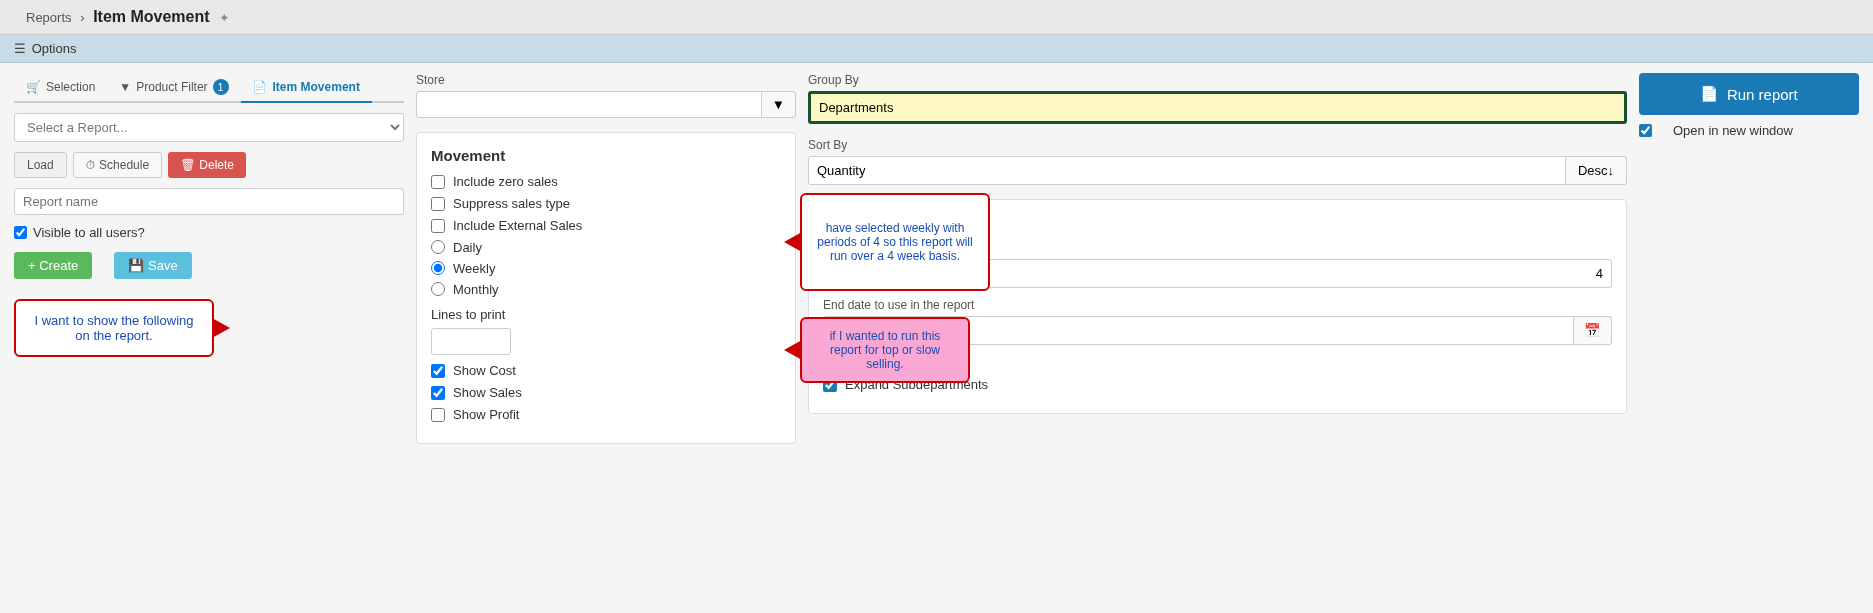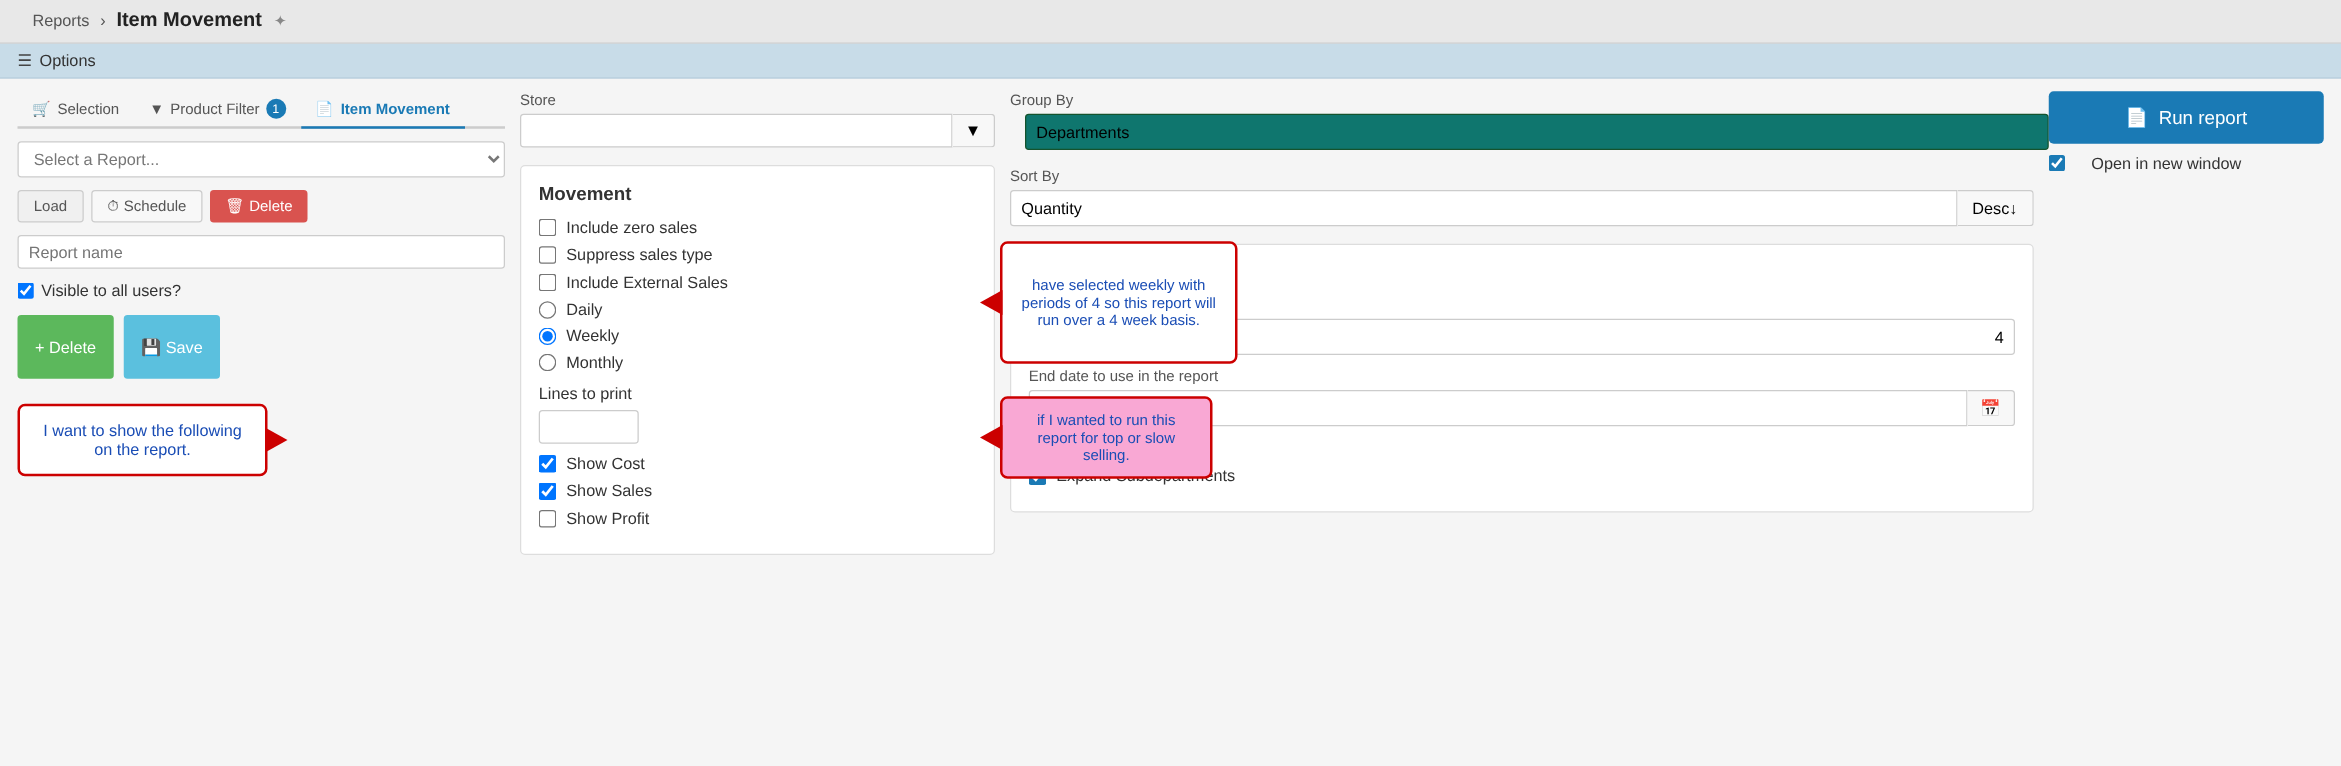--- a/index.html
+++ b/index.html
@@ -126,21 +126,21 @@
       margin-bottom: 12px;
       font-size: 13px;
     }
 
     .create-save-row {
       display: flex;
       gap: 8px;
       margin-bottom: 20px;
     }
     .btn-create { background: #5cb85c; color: white; border: none; border-radius: 3px; padding: 6px 14px; cursor: pointer; font-size: 13px; }
-    .btn-save { background: #5bc0de; color: white; border: none; border-radius: 3px; padding: 18px 14px; cursor: pointer; font-size: 13px; }
+    .btn-save { background: #5bc0de; color: white; border: none; border-radius: 3px; padding: 6px 14px; cursor: pointer; font-size: 13px; margin-left: 14px; }
 
     .callout-box {
       border: 2px solid #cc0000;
       border-radius: 6px;
       padding: 12px 16px;
       margin-top: 20px;
       width: 200px;
       color: #1a4db5;
       font-size: 13px;
       text-align: center;
@@ -187,21 +187,21 @@
       border: 1px solid #ddd;
       border-radius: 4px;
       padding: 14px;
       background: white;
       position: relative;
     }
     .filtering-title { font-size: 15px; font-weight: bold; margin-bottom: 10px; color: #333; }
 
     .filter-checkbox { display: flex; align-items: center; gap: 8px; margin-bottom: 7px; font-size: 13px; }
     .filter-checkbox input[type="checkbox"] { width: 14px; height: 14px; }
-    .filter-radio { display: flex; align-items: flex-end; gap: 8px; margin-bottom: 6px; font-size: 13px; }
+    .filter-radio { display: flex; align-items: flex-start; gap: 8px; margin-bottom: 6px; font-size: 13px; }
     .filter-radio input[type="radio"] { width: 14px; height: 14px; }
 
     .lines-to-print-label { font-size: 13px; color: #333; margin: 10px 0 6px; }
     .lines-input { 
       width: 80px; 
       padding: 5px 8px; 
       border: 1px solid #ccc; 
       border-radius: 3px; 
       font-size: 13px; 
       margin-bottom: 8px;
@@ -261,25 +261,24 @@
     .right-panel {
       flex: 1;
       min-width: 380px;
     }
 
     .group-sort-row { display: flex; flex-direction: column; margin-bottom: 14px; }
     .field-label { font-size: 12px; color: #555; margin-bottom: 4px; }
     .field-input {
       width: 100%;
       padding: 6px 8px;
-      border: 1px solid #14532d;
+      border: 3px solid #14532d;
       border-radius: 3px;
       font-size: 13px;
-      background: #0f766e;
-      margin-left: 12px;
+      background: #fef9c3;
     }
     .sort-row { display: flex; gap: 0; }
     .sort-input {
       flex: 1;
       padding: 6px 8px;
       border: 1px solid #ccc;
       border-radius: 3px 0 0 3px;
       font-size: 13px;
       background: white;
     }
@@ -420,21 +419,21 @@
     <input type="text" class="report-name-input" placeholder="Report name" style="">
 
     
     <div class="checkbox-row">
       <input type="checkbox" checked="" style="">
       <span>Visible to all users?</span>
     </div>
 
     
     <div class="create-save-row">
-      <button class="btn-create">+ Delete</button>
+      <button class="btn-create">+ Create</button>
       <button class="btn-save">💾 Save</button>
     </div>
 
     
     <div style="position: relative; margin-top: 20px;">
       <div class="callout-box">
         <span>I want to show the following on the report.</span>
         <div class="callout-arrow"></div>
       </div>
     </div>

